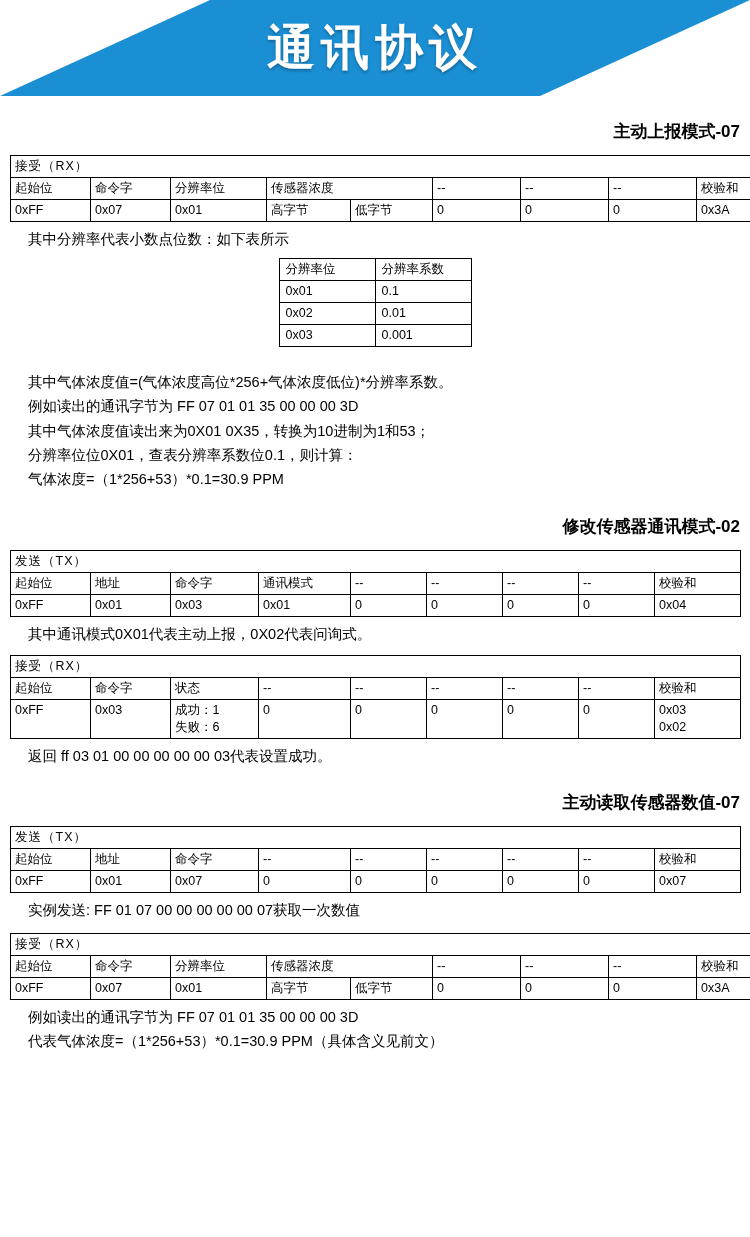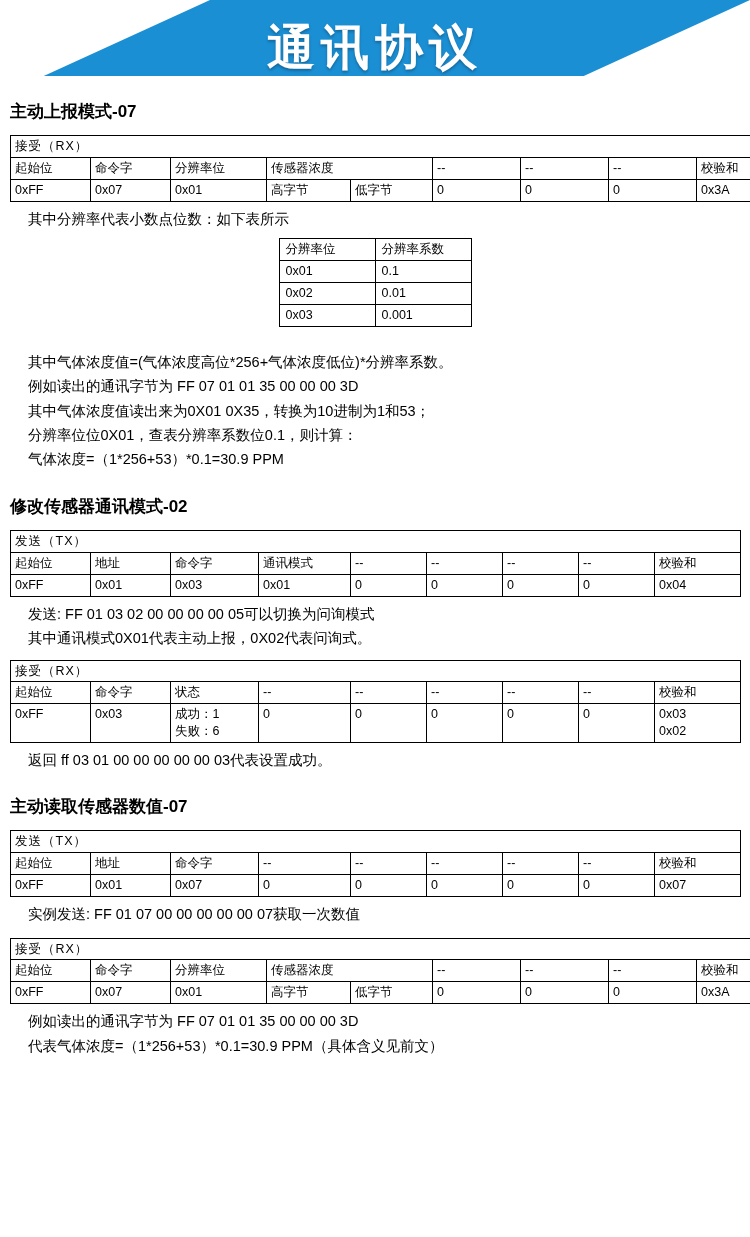--- a/index.html
+++ b/index.html
@@ -8,21 +8,21 @@
     width: 750px;
     min-height: 1237px;
     background: #ffffff;
     font-family: "Liberation Sans", sans-serif;
     color: #000000;
   }
 
   
   .banner {
     position: relative;
-    height: 76px;
+    height: 96px;
     background: #1b8fd4;
     overflow: hidden;
   }
   .banner .diag {
     position: absolute;
     top: 0;
     width: 0;
     height: 0;
   }
   .banner .diag-left {
@@ -46,21 +46,21 @@
     letter-spacing: 6px;
     text-shadow: 0 2px 3px rgba(0,0,0,0.28);
   }
 
   
   .content {
     padding: 0 10px 16px 10px;
   }
 
   h2.section {
-    text-align: left;
+    text-align: right;
     font-size: 17px;
     font-weight: bold;
     margin: 24px 0 12px 0;
   }
 
   table.proto {
     width: 100%;
     border-collapse: collapse;
     table-layout: fixed;
     margin: 0 0 6px 0;
@@ -224,21 +224,20 @@
       <td>0x01</td>
       <td>0</td>
       <td>0</td>
       <td>0</td>
       <td>0</td>
       <td>0x04</td>
     </tr>
   </tbody>
     </table>
 
-  <p class="note tight">发送: FF 01 03 02 00 00 00 00 05可以切换为问询模式</p>
   <p class="note tight">其中通讯模式0X01代表主动上报，0X02代表问询式。</p>
 
   <div class="spacer-8"></div>
 
   <table class="proto">
     <colgroup>
       <col style="width:80px">
         <col style="width:80px">
         <col style="width:88px">
       <col style="width:92px">

